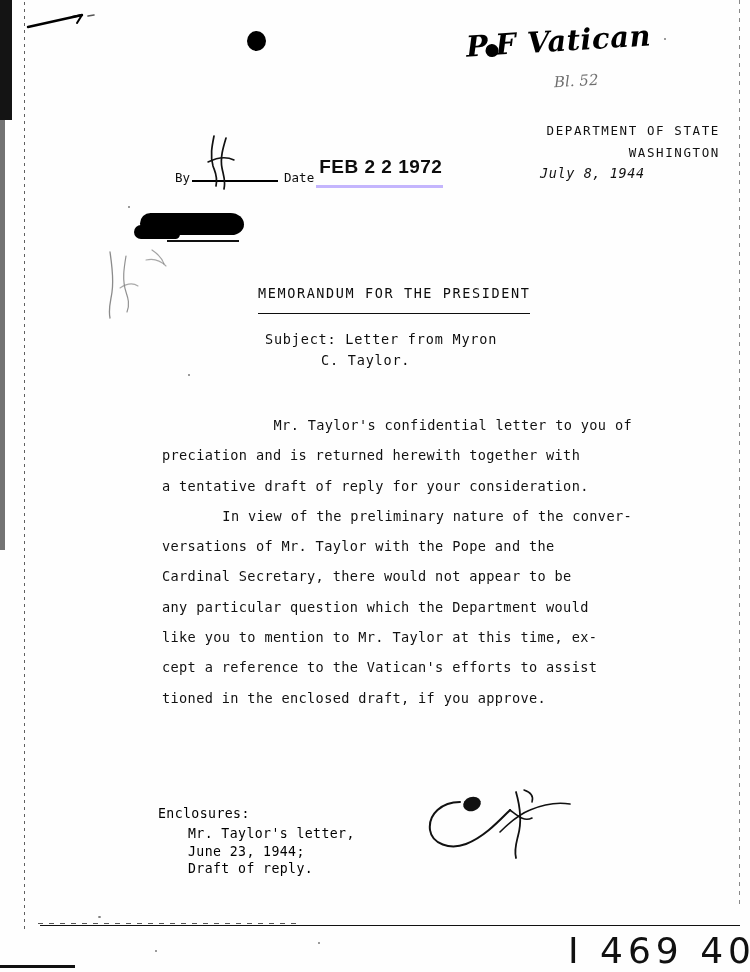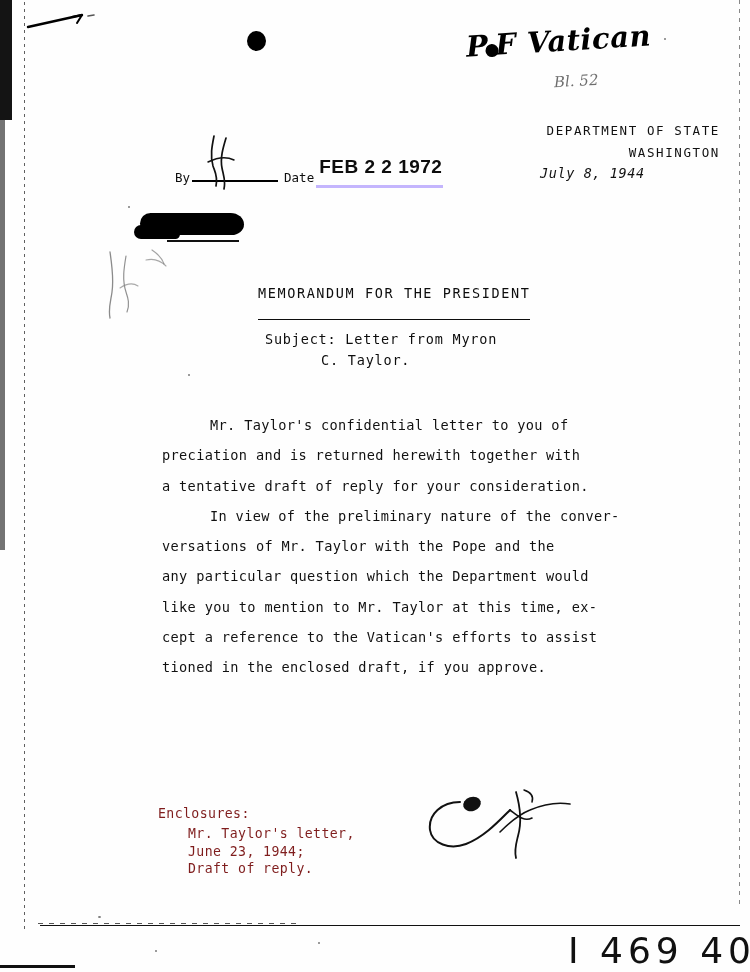--- a/index.html
+++ b/index.html
@@ -230,21 +230,21 @@
   }
 
   
   .memo-title {
     position: absolute;
     left: 258px; top: 285px;
     font-size: 13.5px;
     letter-spacing: 1.6px;
     color: #0d0d0d;
     border-bottom: 1.5px solid #0d0d0d;
-    padding-bottom: 18px;
+    padding-bottom: 12px;
     white-space: nowrap;
   }
 
   
   .subject {
     position: absolute;
     left: 265px; top: 329px;
     font-size: 13.5px;
     letter-spacing: .8px;
     line-height: 21px;
@@ -258,29 +258,29 @@
     position: absolute;
     left: 162px; top: 410px;
     width: 470px;
     font-size: 13.6px;
     letter-spacing: .35px;
     line-height: 30.3px;
     color: #111;
     white-space: nowrap;
   }
   .body-block .para { margin-bottom: 0; }
-  .indent { padding-left: 48px; }
+  .indent { padding-left: 48px; text-align: right; }
 
   
   .enclosures {
     position: absolute;
     left: 158px; top: 803px;
     font-size: 13.2px;
     letter-spacing: .4px;
-    color: #7f1d1d;
+    color: #000000;
     white-space: nowrap;
   }
   .enc-head { line-height: 22px; }
   .enc-list {
     padding-left: 30px;
     line-height: 17.5px;
   }
 
   
   .sig-main {
@@ -366,20 +366,21 @@
 
   <div class="body-block">
     <div class="para">
       <div class="indent">Mr. Taylor's confidential letter to you of</div>
       <div>preciation and is returned herewith together with</div>
       <div>a tentative draft of reply for your consideration.</div>
     </div>
     <div class="para">
       <div class="indent">In view of the preliminary nature of the conver-</div>
       <div>versations of Mr. Taylor with the Pope and the</div>
+      <div>Cardinal Secretary, there would not appear to be</div>
       <div>any particular question which the Department would</div>
       <div>like you to mention to Mr. Taylor at this time, ex-</div>
       <div>cept a reference to the Vatican's efforts to assist</div>
       <div>tioned in the enclosed draft, if you approve.</div>
     </div>
   </div>
 
   <div class="enclosures">
     <div class="enc-head">Enclosures:</div>
     <div class="enc-list">

